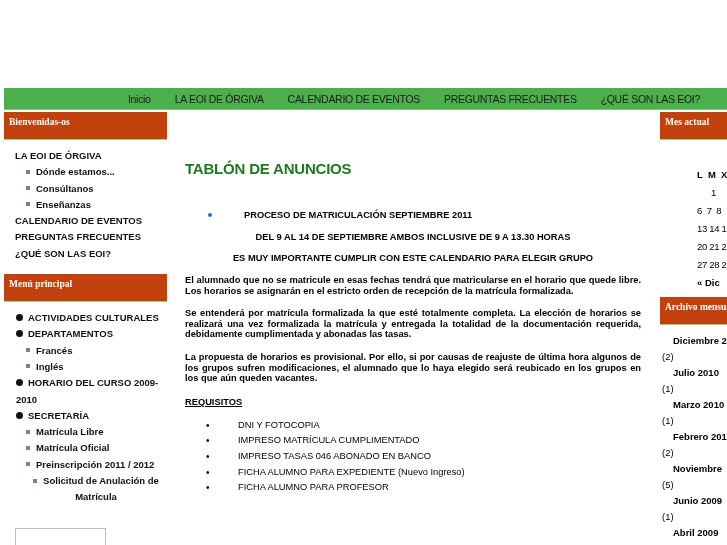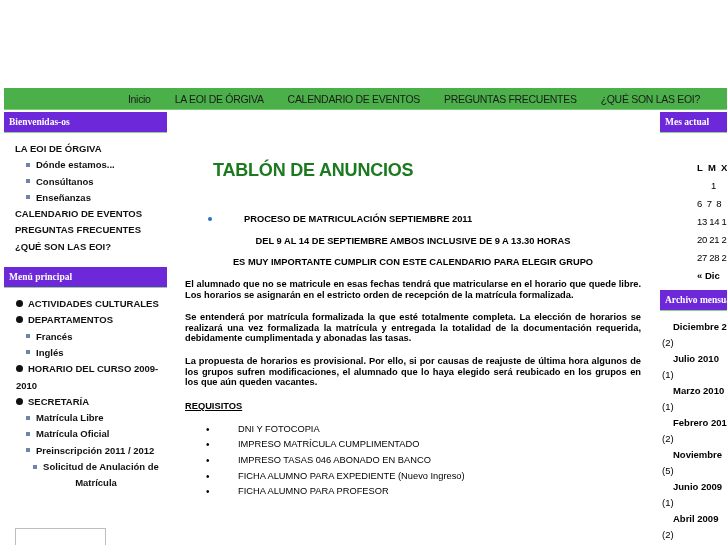--- a/index.html
+++ b/index.html
@@ -15,41 +15,41 @@
     font-size: 10.5px; color: #1a1a1a; text-decoration: none; margin-right: 24px;
     letter-spacing: -0.3px; white-space: nowrap;
   }
   .topnav a:last-child { margin-right: 27px; }
 
   .col-left { position: absolute; left: 4px; top: 112px; width: 163px; }
   .col-main { position: absolute; left: 185px; top: 112px; width: 456px; }
   .col-right { position: absolute; left: 660px; top: 112px; width: 80px; }
 
   .block-title {
-    background: #6d28d9; color: #fff; font-family: "Liberation Serif", serif;
-    font-weight: bold; font-size: 9.5px; height: 21px; line-height: 21px; padding-left: 5px;
+    background: #c2410c; color: #fff; font-family: "Liberation Serif", serif;
+    font-weight: bold; font-size: 9.5px; height: 28px; line-height: 21px; padding-left: 5px;
     border-bottom: 1px solid #8fd08c; white-space: nowrap; overflow: hidden;
   }
 
   .menu1 { list-style: none; padding: 8px 0 0 11px; }
   .menu1 li { font-size: 9.5px; font-weight: bold; line-height: 16.3px; color: #111; white-space: nowrap; }
   .menu1 .sub { padding-left: 11px; }
   .sqb { display: inline-block; width: 4px; height: 4px; background: #6a86a8; margin-right: 6px; vertical-align: middle; position: relative; top: -1px; }
 
   .menu2 { list-style: none; padding: 8px 0 0 12px; }
   .menu2 li { font-size: 9.5px; font-weight: bold; line-height: 16.3px; color: #111; }
   .dot { display: inline-block; width: 7px; height: 7px; border-radius: 50%; background: #111; margin-right: 5px; vertical-align: middle; position: relative; top: -1px; }
   .menu2 .sub { padding-left: 10px; }
 
   .searchbox {
     position: absolute; left: 11px; top: 416px; width: 91px; height: 30px;
     border: 1px solid #bdbdbd; border-bottom: none; background: #fff;
   }
 
-  .page-title { color: #1b7a1f; font-weight: bold; font-size: 18px; margin-top: 48px; letter-spacing: -0.2px; margin-left: 28px; }
+  .page-title { color: #1b7a1f; font-weight: bold; font-size: 15px; margin-top: 48px; letter-spacing: -0.2px; }
   .main-body { font-size: 9.3px; font-weight: bold; }
   .bullet-row { display: flex; align-items: center; margin-top: 33px; }
   .blue-bullet { width: 4px; height: 4px; border-radius: 50%; background: #2d6fc4; margin-left: 23px; margin-right: 32px; }
   .center-line { text-align: center; margin-top: 12px; }
   .para { text-align: justify; margin-top: 12px; line-height: 10.6px; }
   .req-title { text-decoration: underline; margin-top: 13px; }
   .req-list { list-style: none; font-weight: normal; font-size: 9.3px; margin-top: 11px; }
   .req-list li { position: relative; padding-left: 53px; line-height: 15.6px; }
   .req-list li::before { content: "•"; position: absolute; left: 21px; font-size: 10px; }
   .req-list li.wrap { padding-left: 43px; text-indent: 10px; line-height: 15.6px; letter-spacing: 0.6px; }

